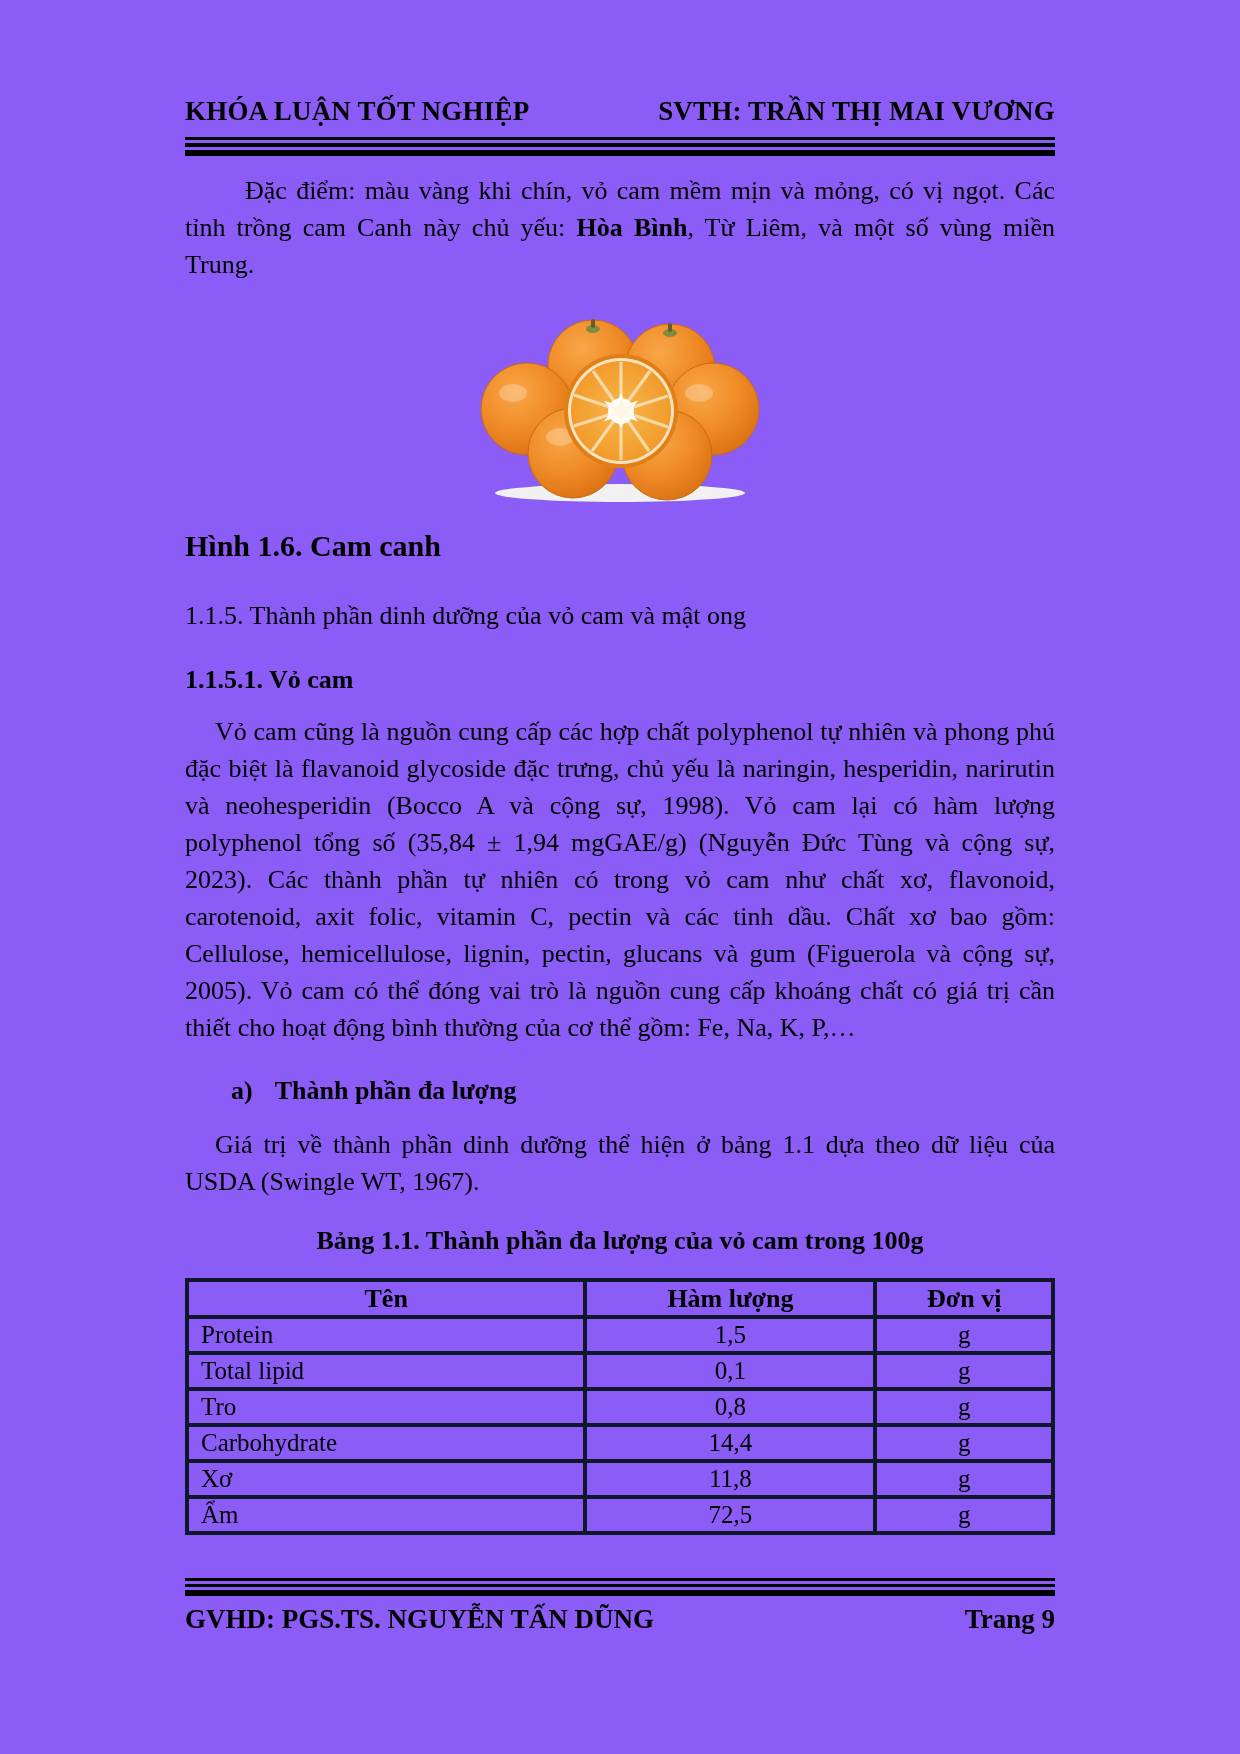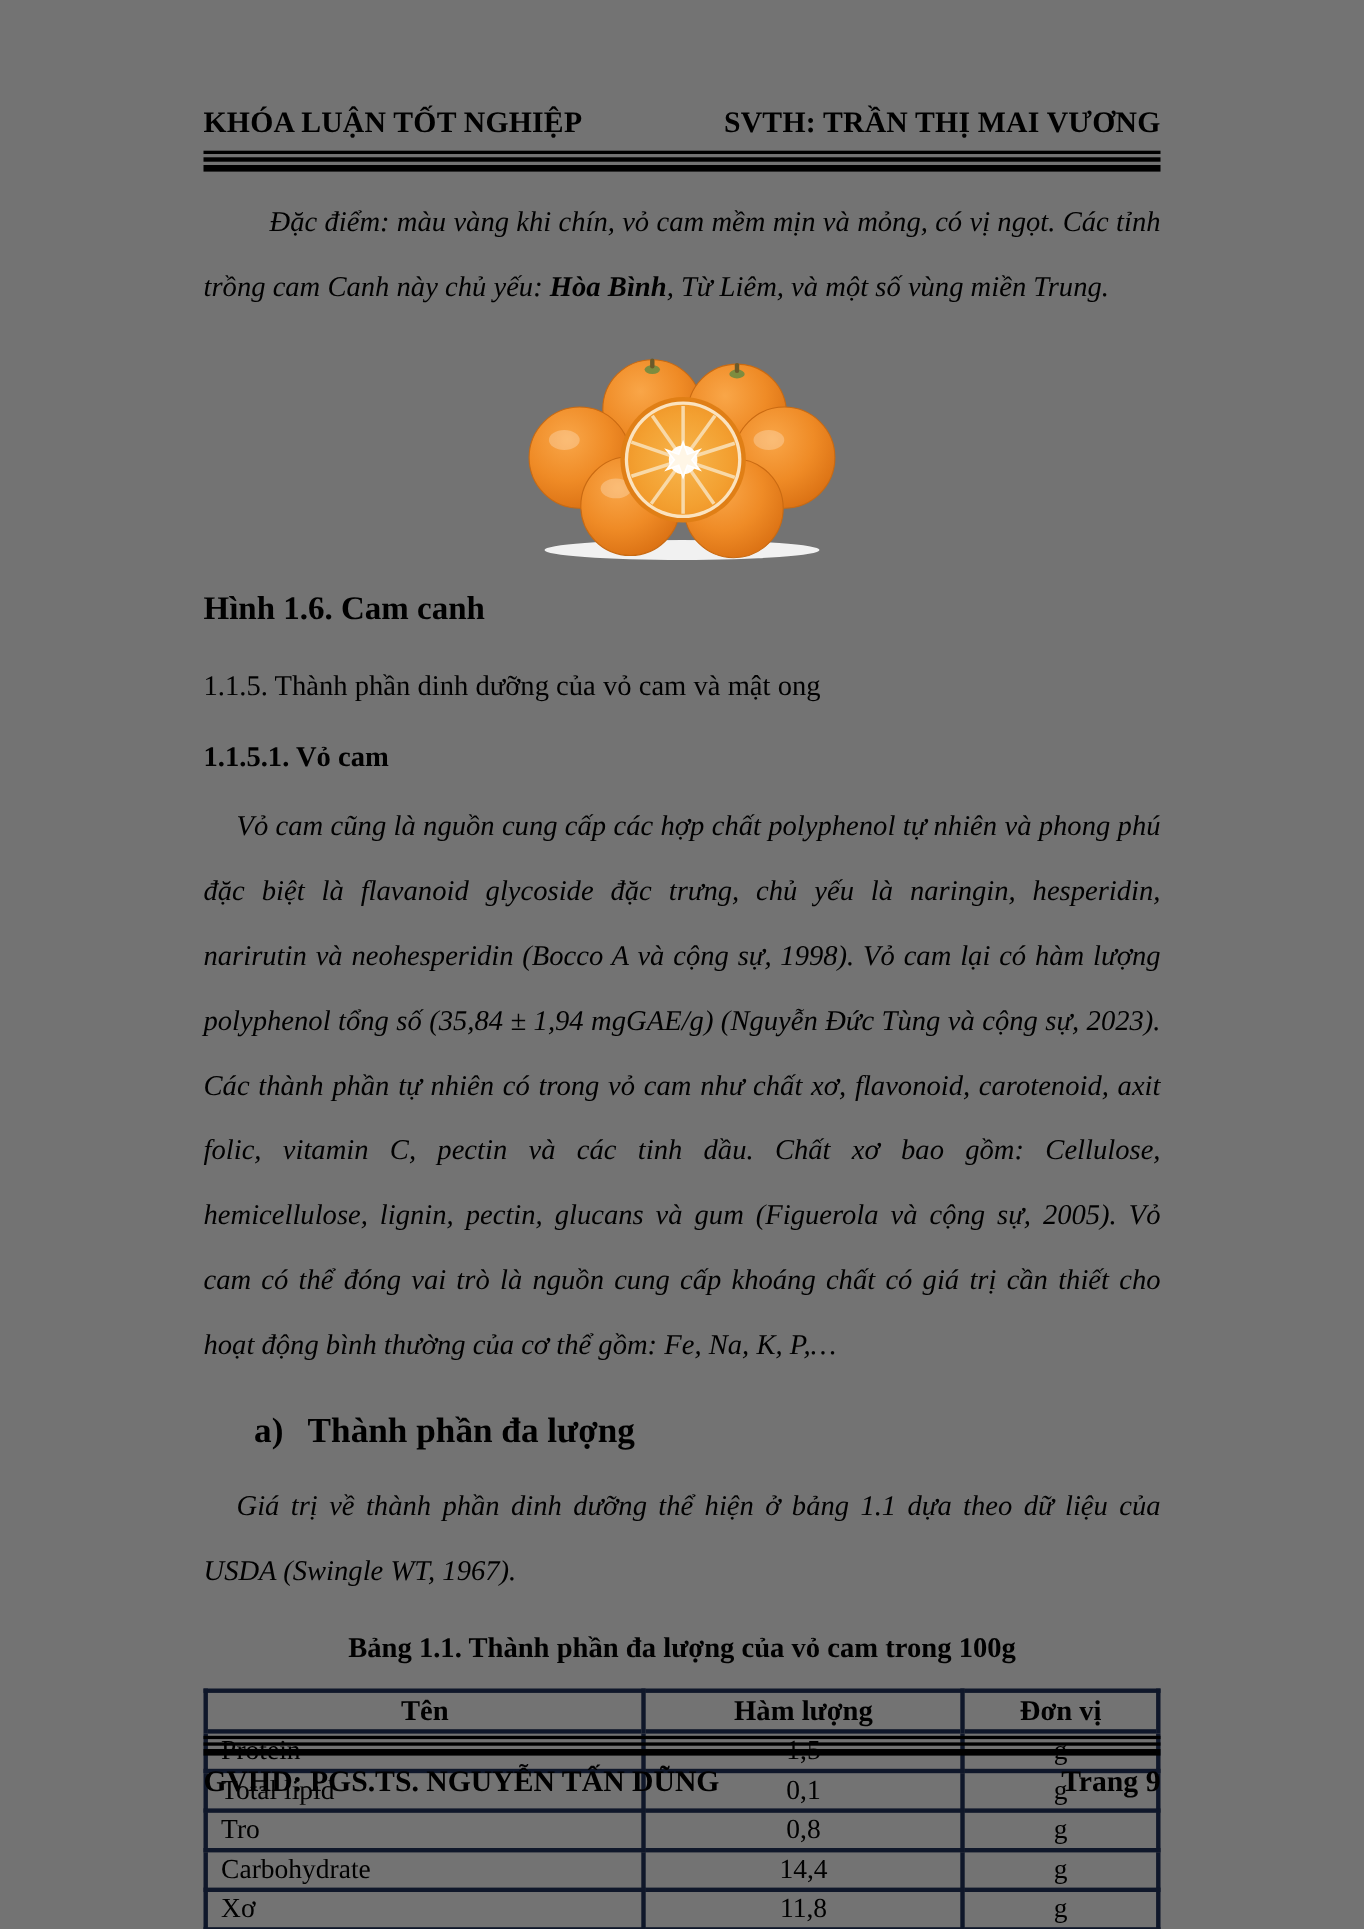--- a/index.html
+++ b/index.html
@@ -10,59 +10,59 @@
     --flesh:#f3a031;
     --flesh-line:#f8d9a8;
     --pith:#ffffff;
   }
   *{margin:0;padding:0;box-sizing:border-box;}
   html,body{background:#888;}
   .page{
     position:relative;
     width:1240px;height:1754px;
     margin:0 auto;
-    background:#737373;
+    background:#8b5cf6;
     color:var(--ink);
     font-family:"Liberation Serif","DejaVu Serif",serif;
     overflow:hidden;
   }
   .content{ padding:96px 185px 0 185px; }
 
   
   .running-header{
     display:flex;justify-content:space-between;align-items:baseline;
     font-weight:bold;font-size:27px;letter-spacing:.2px;
   }
   .rule-triple{margin-top:10px;}
   .rule-triple .l1{height:3px;background:#000;margin-bottom:3px;}
   .rule-triple .l2{height:4px;background:#000;margin-bottom:3px;}
   .rule-triple .l3{height:6px;background:#000;}
 
   
   .para{
-    font-size:26px;line-height:59px;text-align:justify;font-style:italic;
+    font-size:26px;line-height:37px;text-align:justify;
   }
   .para.indent-lg{text-indent:60px;}
   .para.indent-sm{text-indent:30px;}
   .bold{font-weight:bold;}
 
   .p1{margin-top:16px;}
 
   
   .figure-wrap{margin-top:24px;text-align:center;}
   .figure-wrap svg{display:inline-block;}
   .figure-caption{
     margin-top:18px;text-align:left;font-weight:bold;font-size:30px;
   }
 
   .h-section{font-weight:normal;font-size:26px;margin-top:38px;}
   .h-subsection{font-weight:bold;font-size:26px;margin-top:34px;}
   .p2{margin-top:18px;}
 
-  .h-list{font-weight:bold;font-size:32px;margin-top:30px;padding-left:46px;}
+  .h-list{font-weight:bold;font-size:26px;margin-top:30px;padding-left:46px;}
   .h-list .gap{display:inline-block;width:22px;}
   .p3{margin-top:20px;}
 
   .table-title{
     margin-top:26px;text-align:center;font-weight:bold;font-size:26px;
   }
   table.data{
     margin-top:22px;width:100%;
     border-collapse:collapse;
     font-size:25px;

